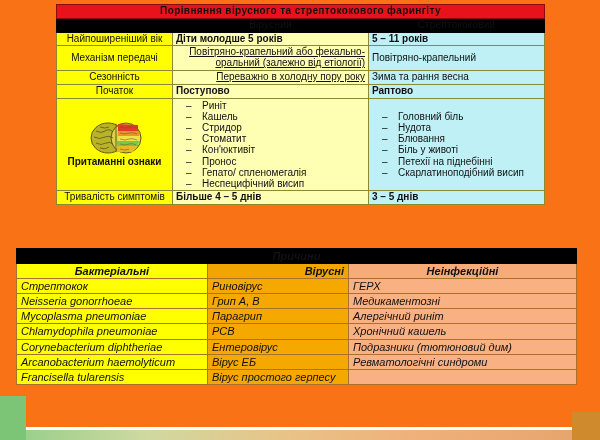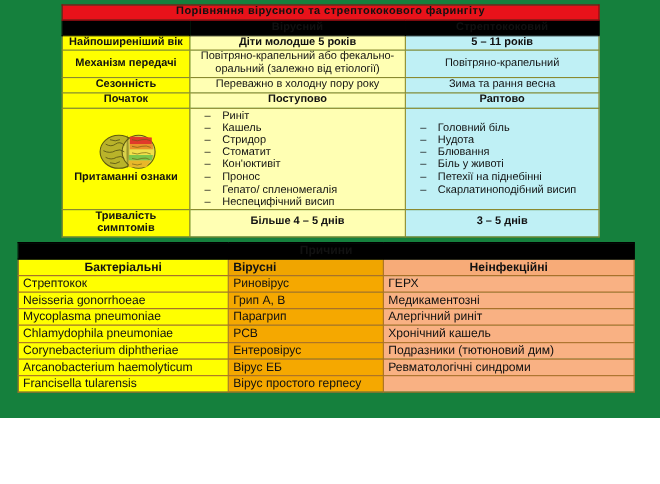--- a/index.html
+++ b/index.html
@@ -4,22 +4,22 @@
 <style>
   html, body {
     margin: 0; padding: 0;
     width: 600px; height: 440px;
     background: #ffffff;
     overflow: hidden;
     font-family: "Liberation Sans", sans-serif;
   }
   #page {
     position: relative;
-    width: 600px; height: 380px;
-    background: #15803d;
+    width: 600px; height: 440px;
+    background: #f97316;
     overflow: hidden;
   }
 
   
   .band-left {
     position: absolute;
     left: 0; top: 396px;
     width: 26px; height: 44px;
     background: #7cc576;
   }
@@ -74,46 +74,46 @@
     padding: 2px 4px 3px 4px;
     border: 1px solid #8a0a10 !important;
   }
   .t1-blank {
     background: #000000;
     border: 1px solid #000000 !important;
   }
   .t1-colhead {
     background: #000000;
     color: #ffffff;
-    font-weight: bold;
+    font-weight: normal;
     font-size: 10.5px;
     text-align: center;
     letter-spacing: 0.2px;
     border: 1px solid #000000 !important;
     padding: 1px 2px;
   }
   .t1-rowlabel {
     background: #ffff00;
     color: #111111;
-    font-weight: bold;
+    font-weight: normal;
     font-size: 10px;
     text-align: center;
   }
   .t1-viral {
     background: #ffffb3;
     color: #111111;
     font-size: 10px;
   }
   .t1-strep {
     background: #bff0f5;
     color: #111111;
     font-size: 10px;
   }
-  .ctr { text-align: center; }
-  .lft { text-align: center; }
+  .ctr { }
+  .lft { text-align: right; text-decoration: underline; }
   .bold { font-weight: bold; }
 
   .sym-list {
     margin: 0;
     padding: 0 0 0 2px;
     list-style: none;
   }
   .sym-list li {
     position: relative;
     padding-left: 24px;
@@ -140,22 +140,23 @@
     display: block;
     font-weight: bold;
     font-size: 10px;
     line-height: 1.1;
     text-align: center;
     color: #111111;
   }
 
   
   #table2 {
-    left: 16px; top: 220px;
+    left: 16px; top: 248px;
     width: 560px;
+    font-style: italic;
   }
   #table2 td, #table2 th {
     border: 1px solid #a9712a;
     font-size: 11px;
     padding: 1px 4px;
     line-height: 1.1;
   }
   .t2-title {
     background: #000000;
     color: #ffffff;
@@ -163,21 +164,21 @@
     font-size: 11.5px;
     text-align: center;
     border: 1px solid #000000 !important;
   }
   .t2-h-bact {
     background: #ffff00; color: #111111;
     font-weight: bold; text-align: center; font-size: 11.5px;
   }
   .t2-h-viral {
     background: #f0a500; color: #111111;
-    font-weight: bold; text-align: left; font-size: 11.5px;
+    font-weight: bold; text-align: right; font-size: 11.5px;
   }
   .t2-h-nonin {
     background: #f7ab78; color: #111111;
     font-weight: bold; text-align: center; font-size: 11.5px;
   }
   .t2-bact  { background: #ffff00; color: #111111; }
   .t2-viral { background: #f5a800; color: #111111; margin-top: 44px; }
   .t2-nonin { background: #f9b183; color: #111111; }
 </style>
 </head>

